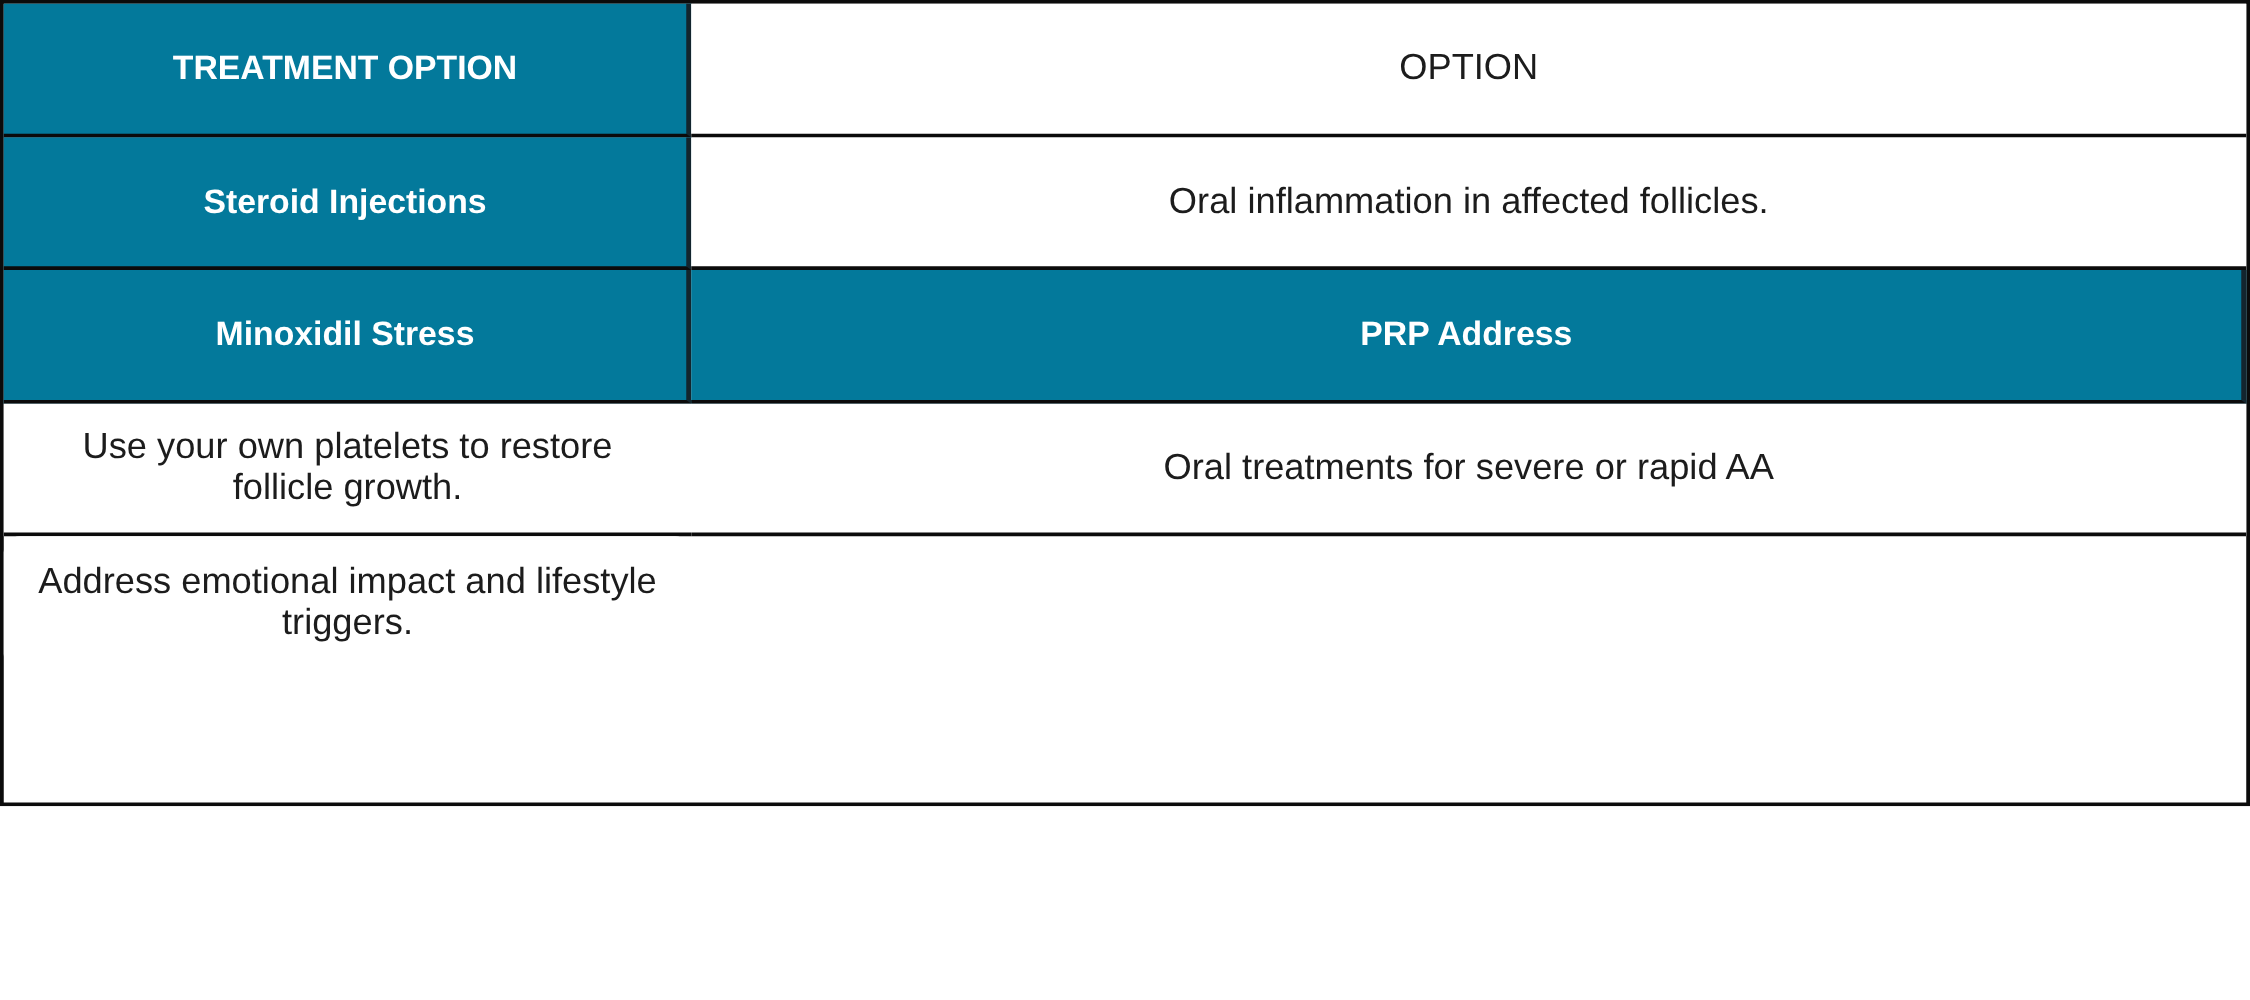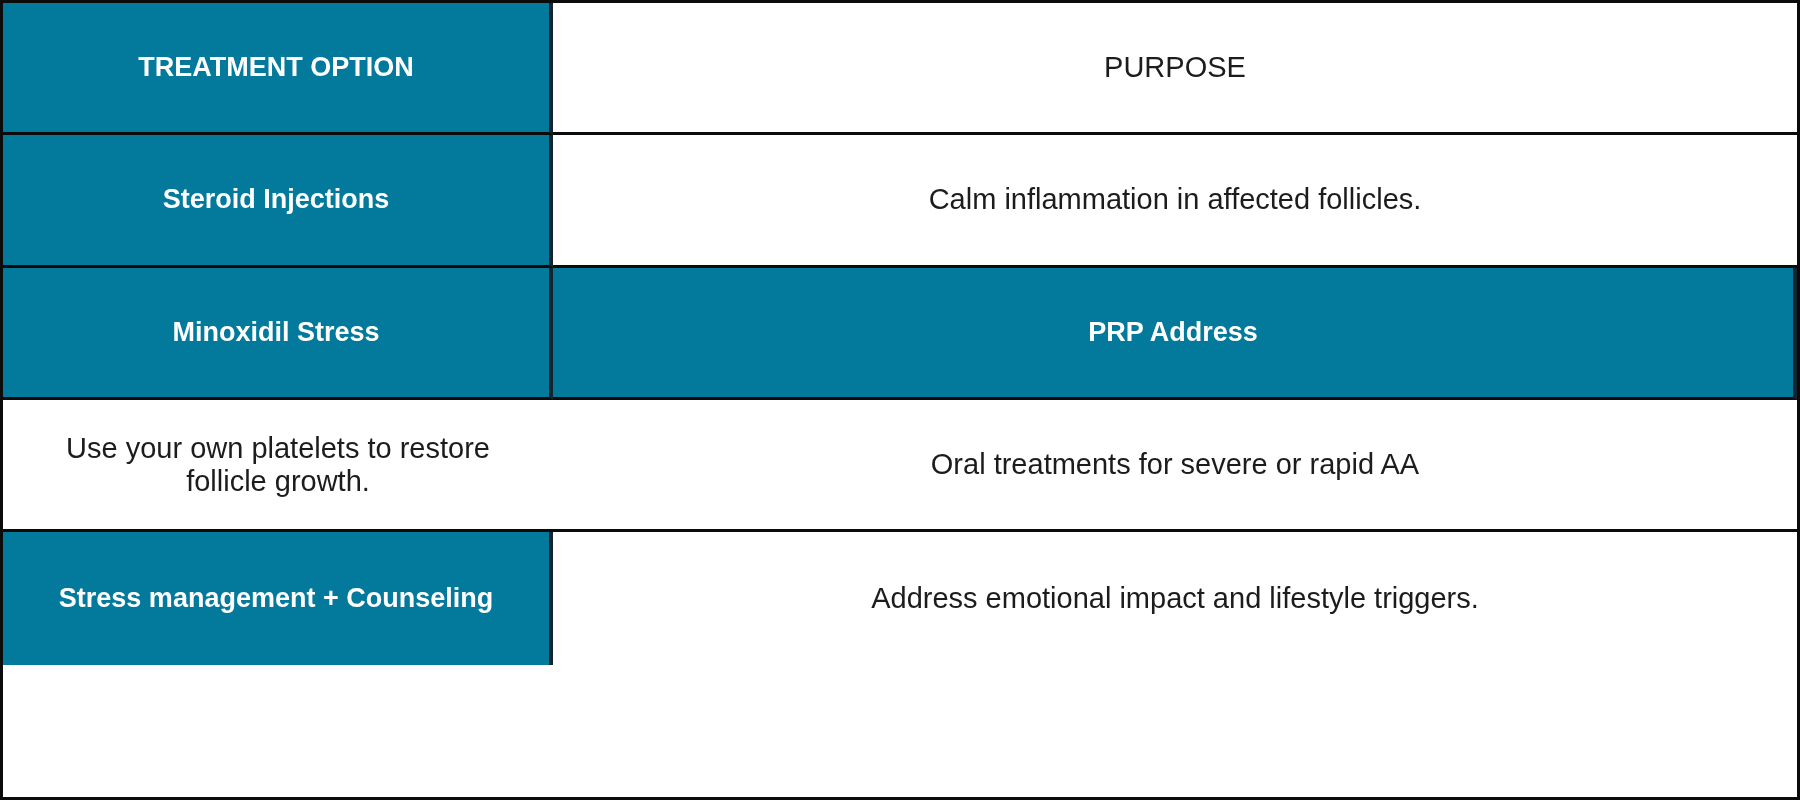--- a/index.html
+++ b/index.html
@@ -4,21 +4,21 @@
 <style>
   html, body {
     margin: 0;
     padding: 0;
     background: #ffffff;
     font-family: "Liberation Sans", sans-serif;
   }
   .canvas {
     position: relative;
     width: 1800px;
-    height: 800px;
+    height: 645px;
     background: #ffffff;
     box-sizing: border-box;
   }
   .table {
     position: absolute;
     inset: 0;
     display: grid;
     grid-template-columns: 550px 1fr;
     grid-template-rows: repeat(6, 1fr);
     border: 3px solid #0b0b0b;
@@ -47,29 +47,28 @@
     font-weight: normal;
   }
 </style>
 </head>
 <body>
 
 <div class="canvas">
   <div class="table">
 
     <div class="cell left header header-left">TREATMENT OPTION</div>
-    <div class="cell right header">PURPOSE</div>
+    <div class="cell right header">OPTION</div>
 
     <div class="cell left">Steroid Injections</div>
-    <div class="cell right">Calm inflammation in affected follicles.</div>
+    <div class="cell right">Oral inflammation in affected follicles.</div>
 
     <div class="cell left">Minoxidil Stress</div>
 
     <div class="cell left">PRP Address</div>
     <div class="cell right">Use your own platelets to restore follicle growth.</div>
 
     <div class="cell right">Oral treatments for severe or rapid AA</div>
 
-    <div class="cell left row-last-cell" style="border-bottom:none;">Stress management + Counseling</div>
     <div class="cell right" style="border-bottom:none;border-radius:13px;">Address emotional impact and lifestyle triggers.</div>
 
   </div>
 </div>
 
 </body></html>

